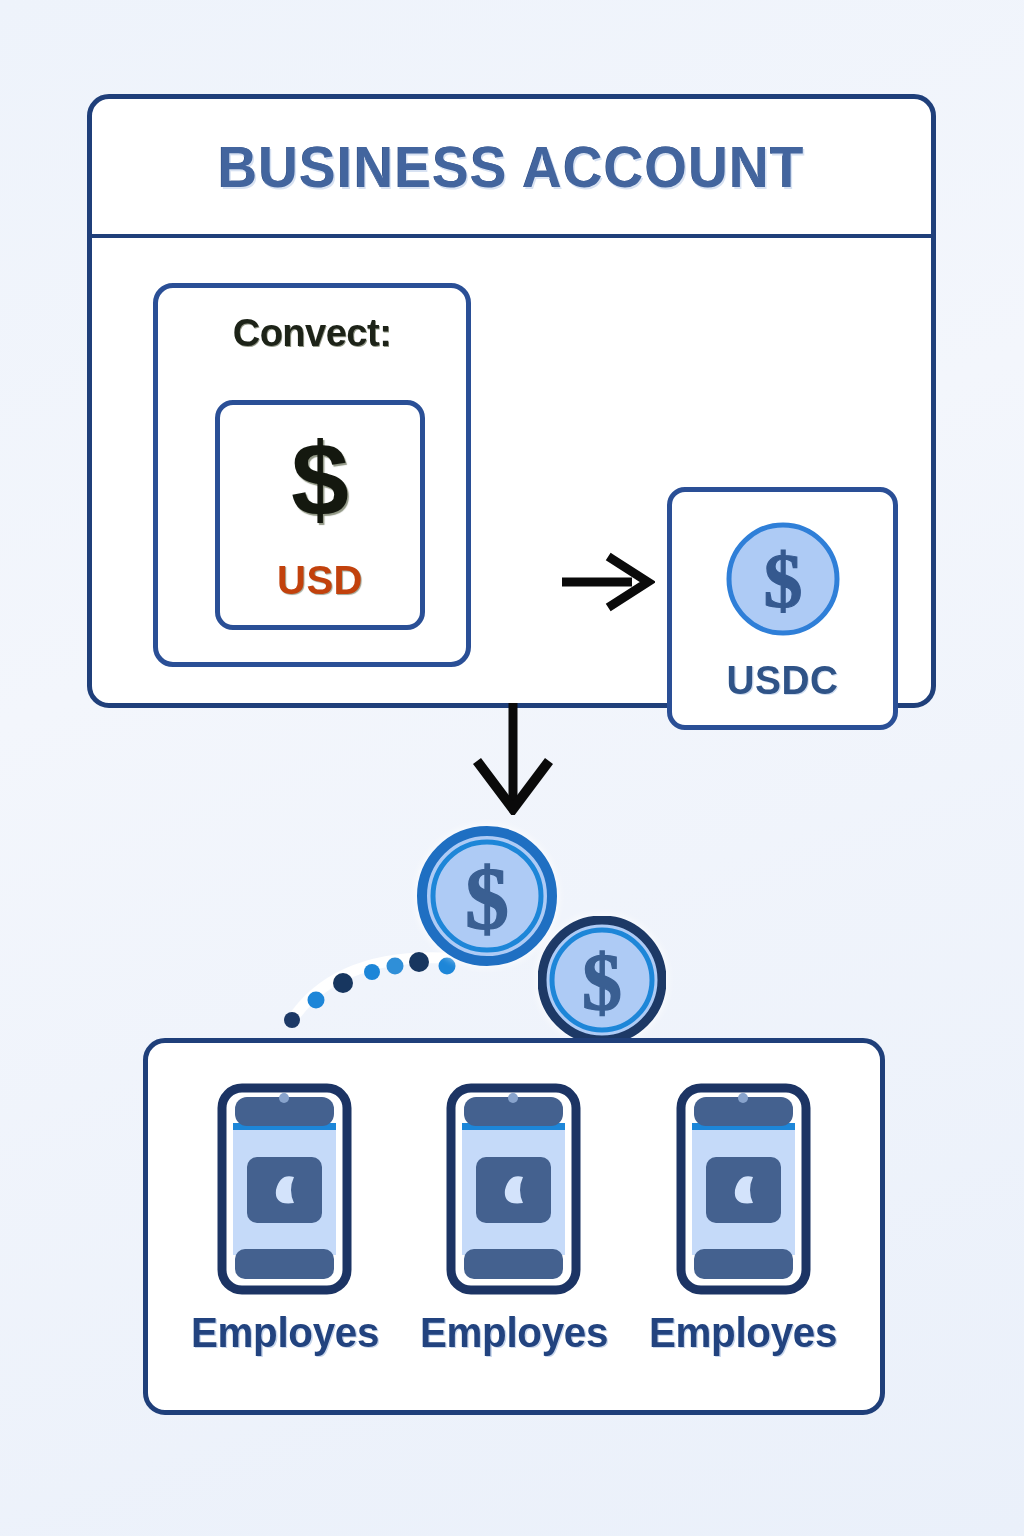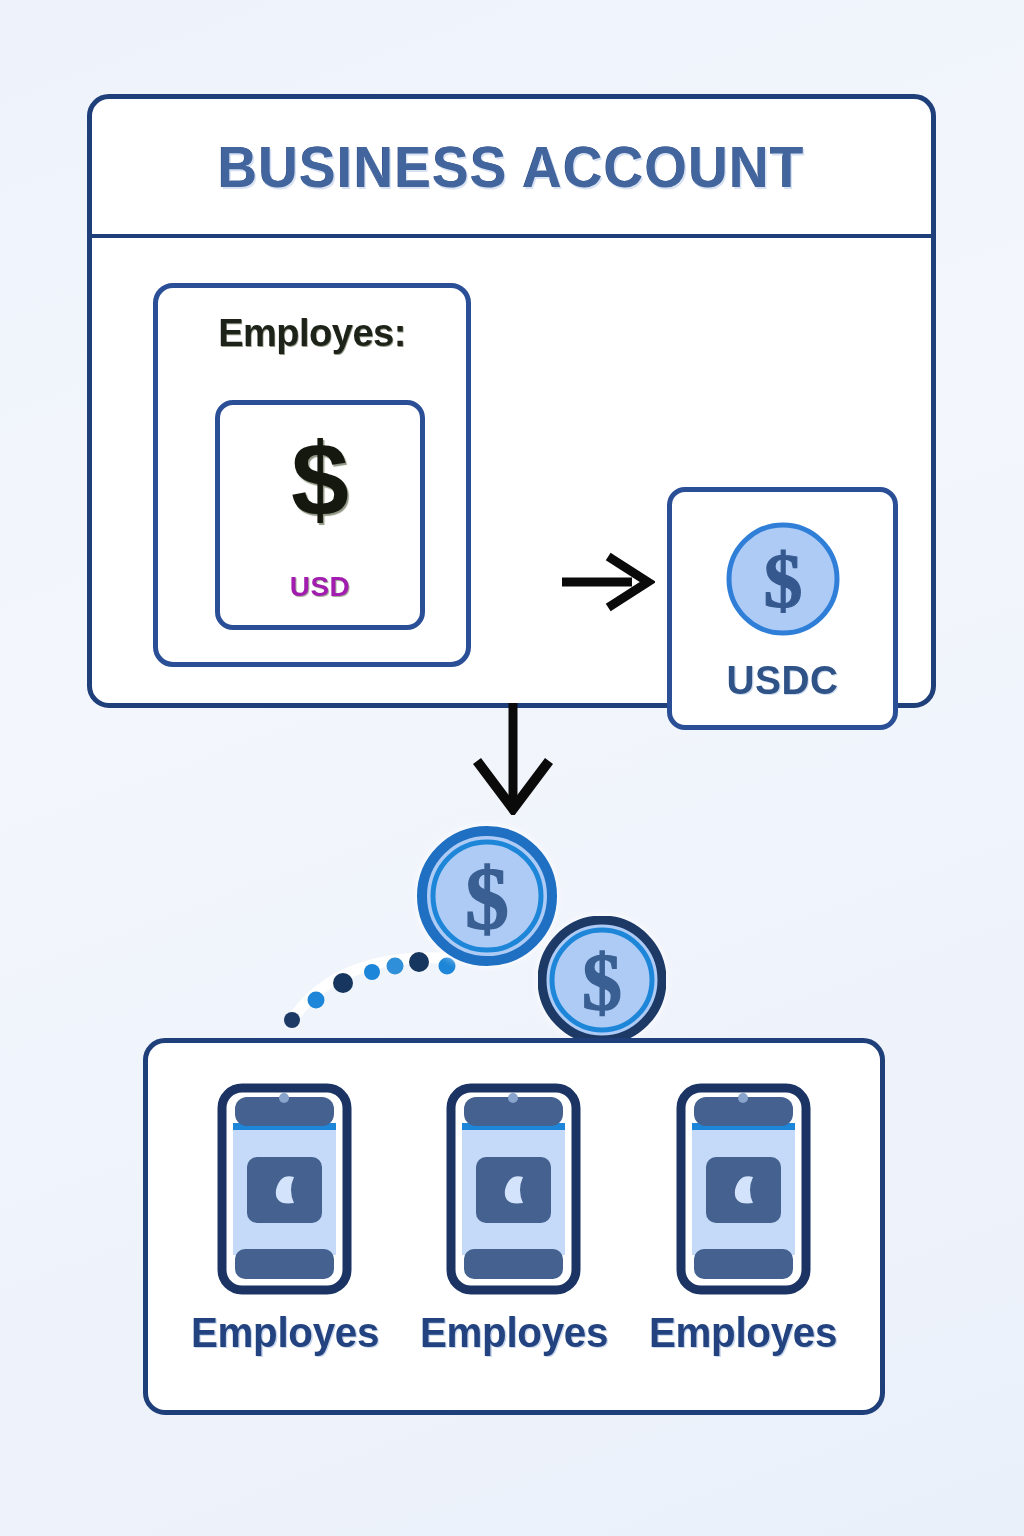--- a/index.html
+++ b/index.html
@@ -112,23 +112,23 @@
     line-height: 1;
     color: #14180f;
     text-shadow: 1.5px 1.5px 1px rgba(70,80,50,0.6);
   }
   #usd-label {
     position: absolute;
     left: 0;
     bottom: 22px;
     width: 100%;
     text-align: center;
-    font-size: 28px;
-    font-weight: bold;
-    color: #a21caf;
+    font-size: 40px;
+    font-weight: bold;
+    color: #c2410c;
     letter-spacing: 0.5px;
     text-shadow: 1px 1px 0.8px rgba(70,80,50,0.5);
   }
 
   #usdc-tile {
     left: 575px;
     top: 388px;
     width: 231px;
     height: 243px;
   }
@@ -242,21 +242,21 @@
 
 <div class="stage">
 
   <div class="card" id="business-card">
 
     <div id="business-title-bar">
       <div id="business-title">BUSINESS ACCOUNT</div>
     </div>
 
     <div id="convert-box">
-      <div id="convert-label">Employes:</div>
+      <div id="convert-label">Convect:</div>
 
       <div class="currency-tile" id="usd-tile">
         <div id="usd-symbol">$</div>
         <div id="usd-label">USD</div>
       </div>
     </div>
 
     <svg id="convert-arrow" viewBox="0 0 95 62">
       <line x1="2" y1="31" x2="72" y2="31" stroke="#0a0a0a" stroke-width="9" stroke-linecap="butt"></line>
       <polyline points="52,8 88,31 52,54" fill="none" stroke="#0a0a0a" stroke-width="9" stroke-linecap="square" stroke-linejoin="miter"></polyline>

